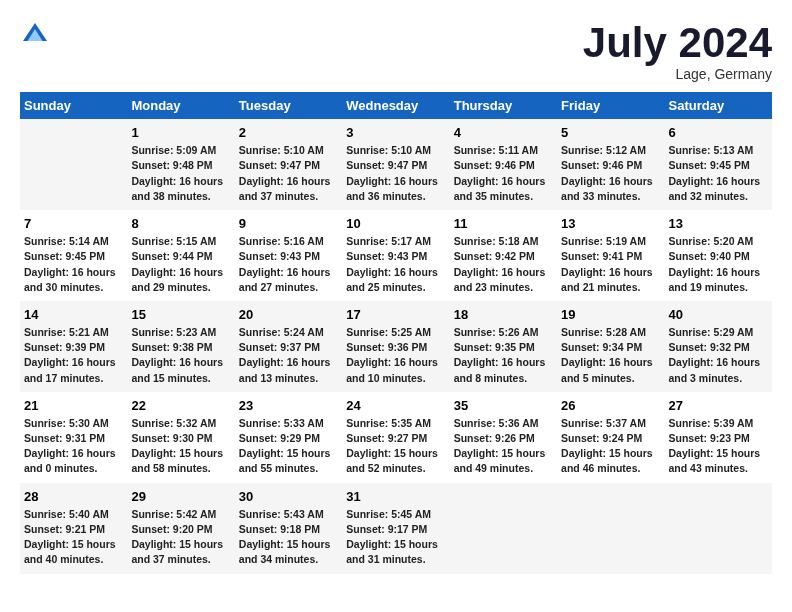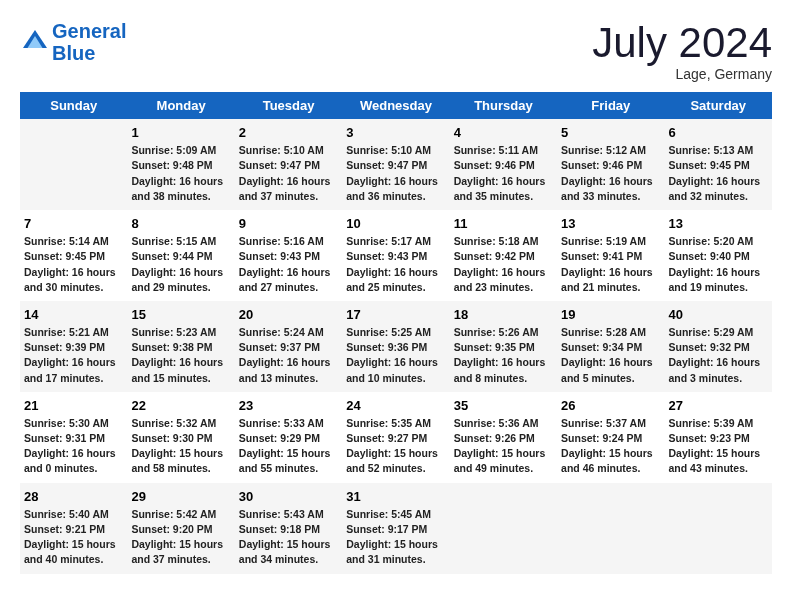--- a/index.html
+++ b/index.html
@@ -32,38 +32,38 @@
     .logo-icon {
       width: 30px;
       height: 30px;
       margin-right: 2px;
     }
     .title-block {
       text-align: right;
     }
     .month-title {
       font-size: 42px;
-      font-weight: normal;
+      font-weight: bold;
       color: #1a1a2e;
       line-height: 1.1;
     }
     .location {
       font-size: 14px;
       color: #333;
     }
     table {
       width: 100%;
       border-collapse: collapse;
       font-size: 11px;
     }
     thead tr th {
       background-color: #1565c0;
       color: #fff;
       padding: 6px 4px;
-      text-align: center;
+      text-align: left;
       font-size: 13px;
       font-weight: bold;
     }
     tbody tr {
       vertical-align: top;
     }
     tbody tr:nth-child(odd) {
       background-color: #f5f5f5;
     }
     tbody tr:nth-child(even) {
@@ -90,24 +90,20 @@
   </style>
 </head>
 <body>
 
 <div class="header">
   <div class="logo">
     <svg class="logo-icon" viewBox="0 0 40 40">
       <polygon points="20,4 36,28 4,28" fill="#1565c0"></polygon>
       <polygon points="20,12 30,28 10,28" fill="#90caf9"></polygon>
     </svg>
-    <div>
-      <div class="logo-text"><span>General</span></div>
-      <div class="logo-text" style="color:#1565c0;">Blue</div>
-    </div>
   </div>
   <div class="title-block">
     <div class="month-title">July 2024</div>
     <div class="location">Lage, Germany</div>
   </div>
 </div>
 
 <table>
   <thead>
     <tr id="header-row">

